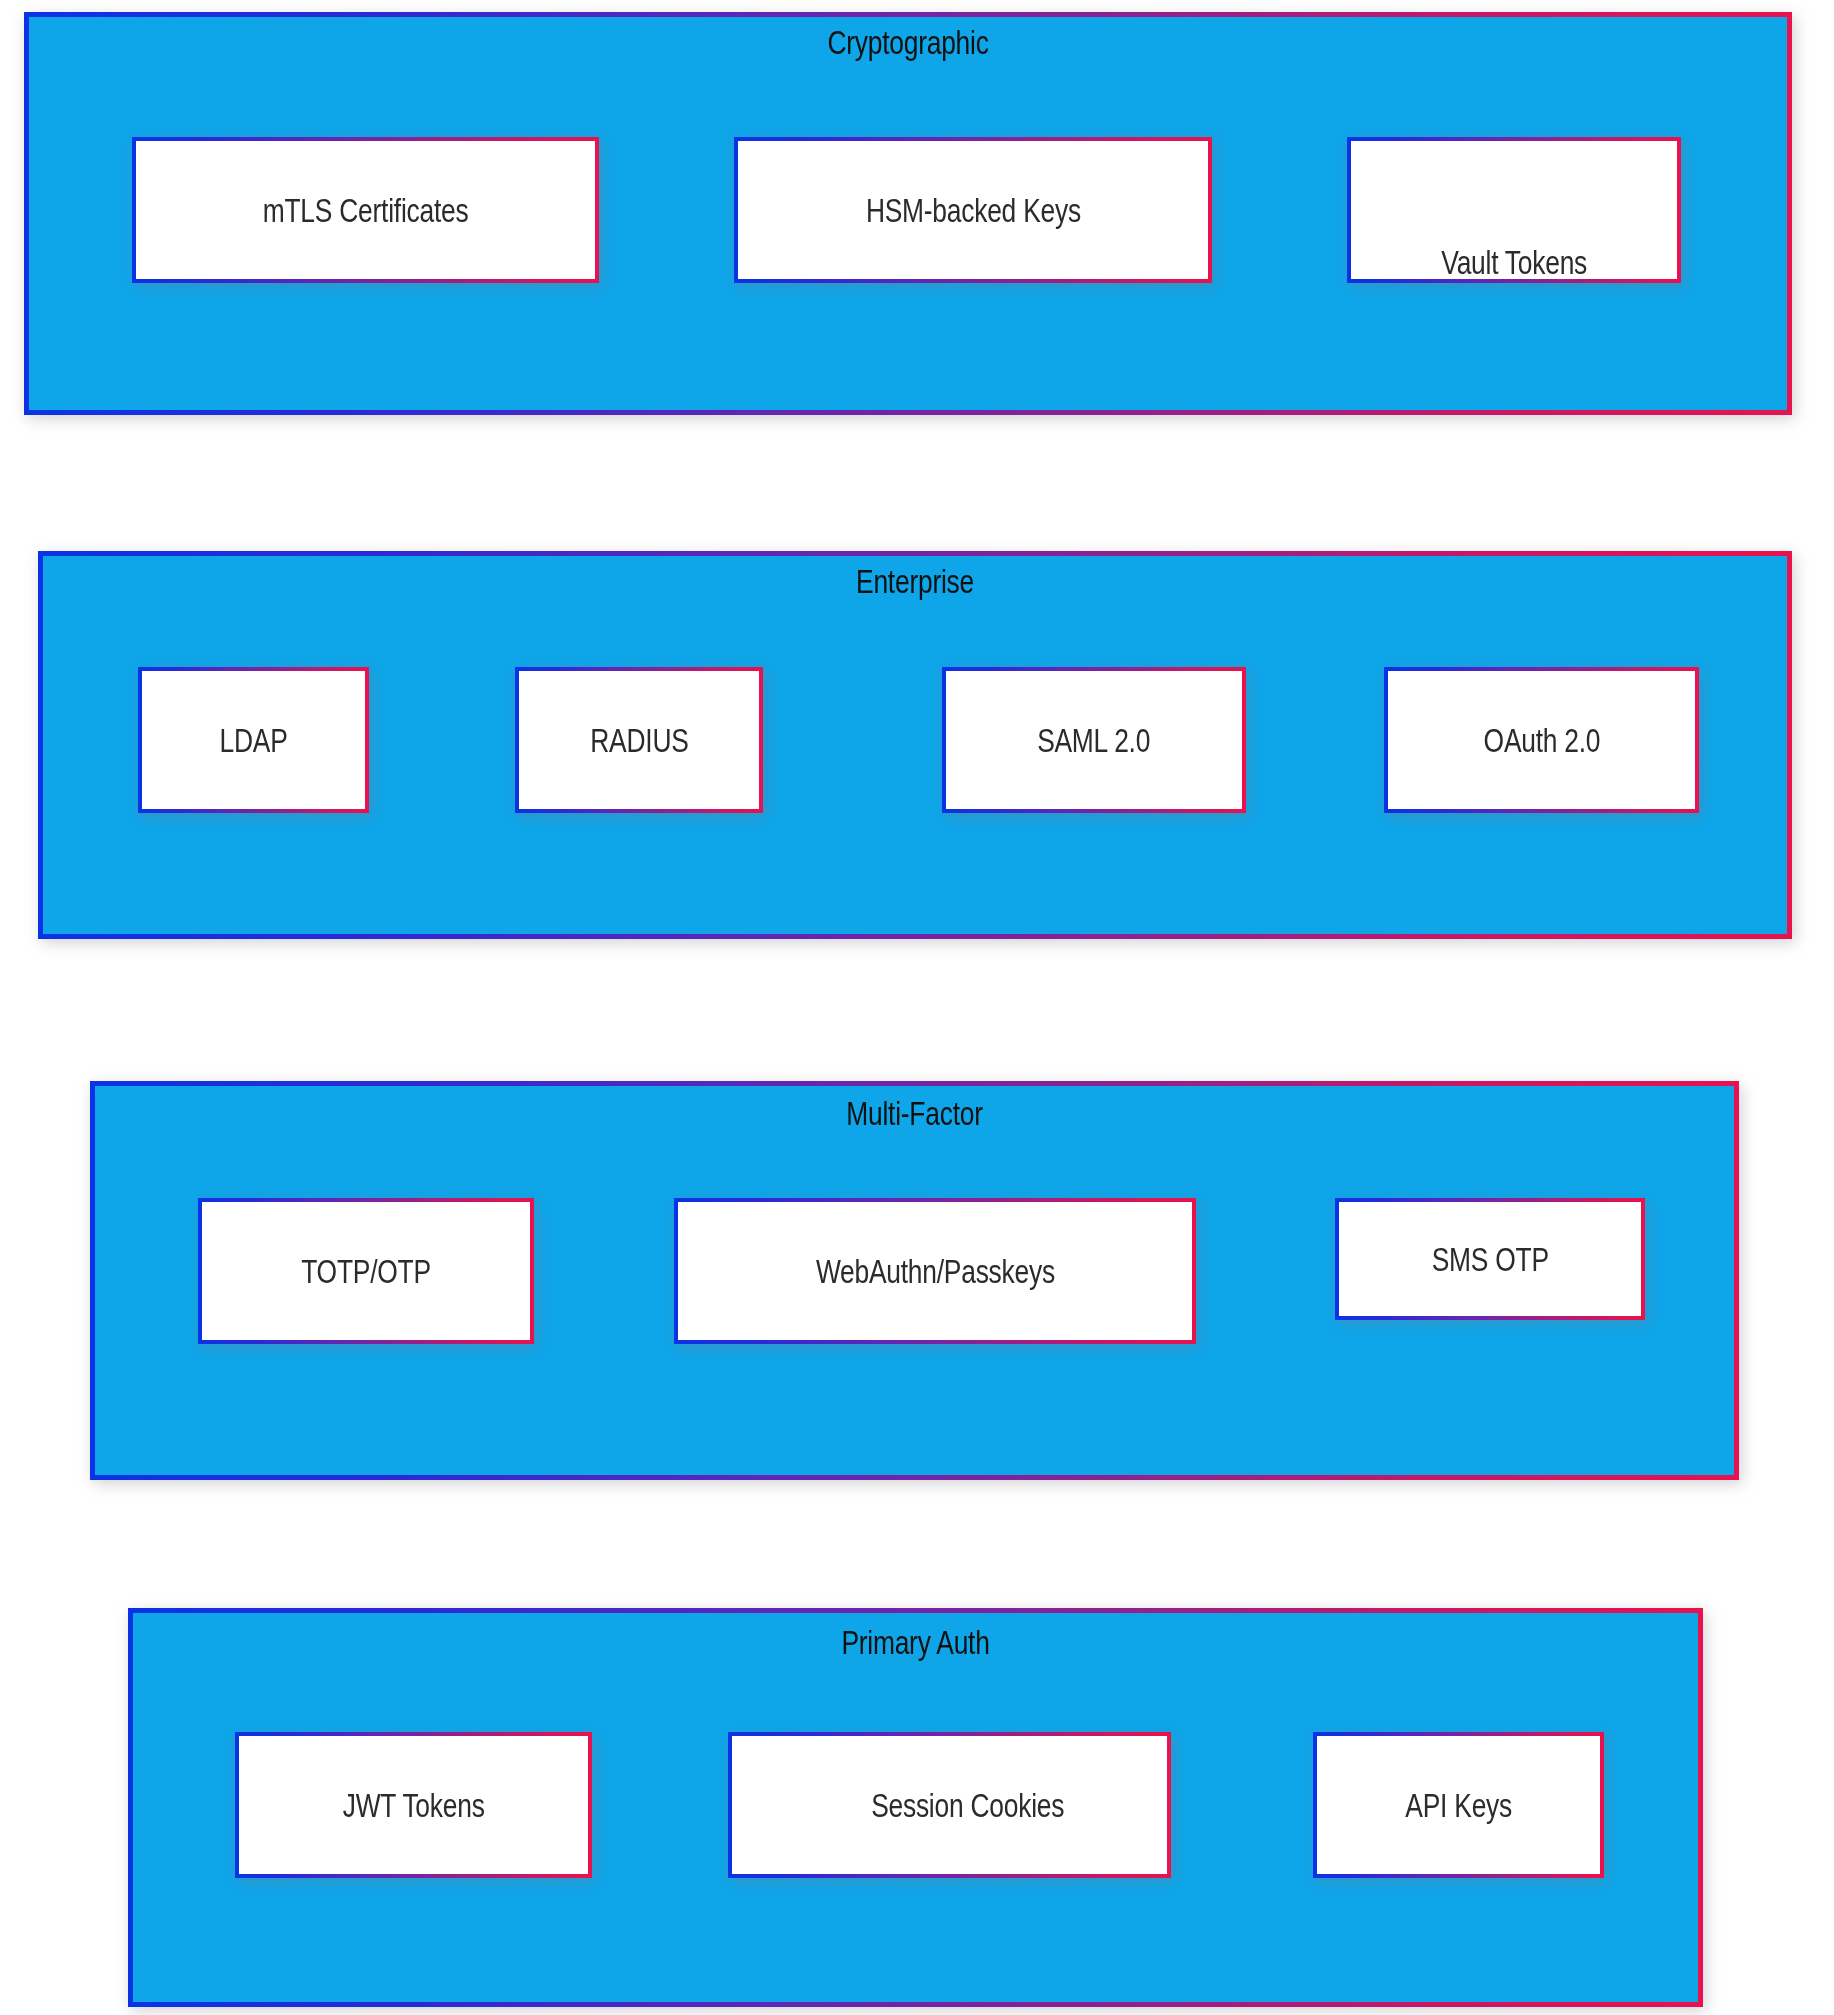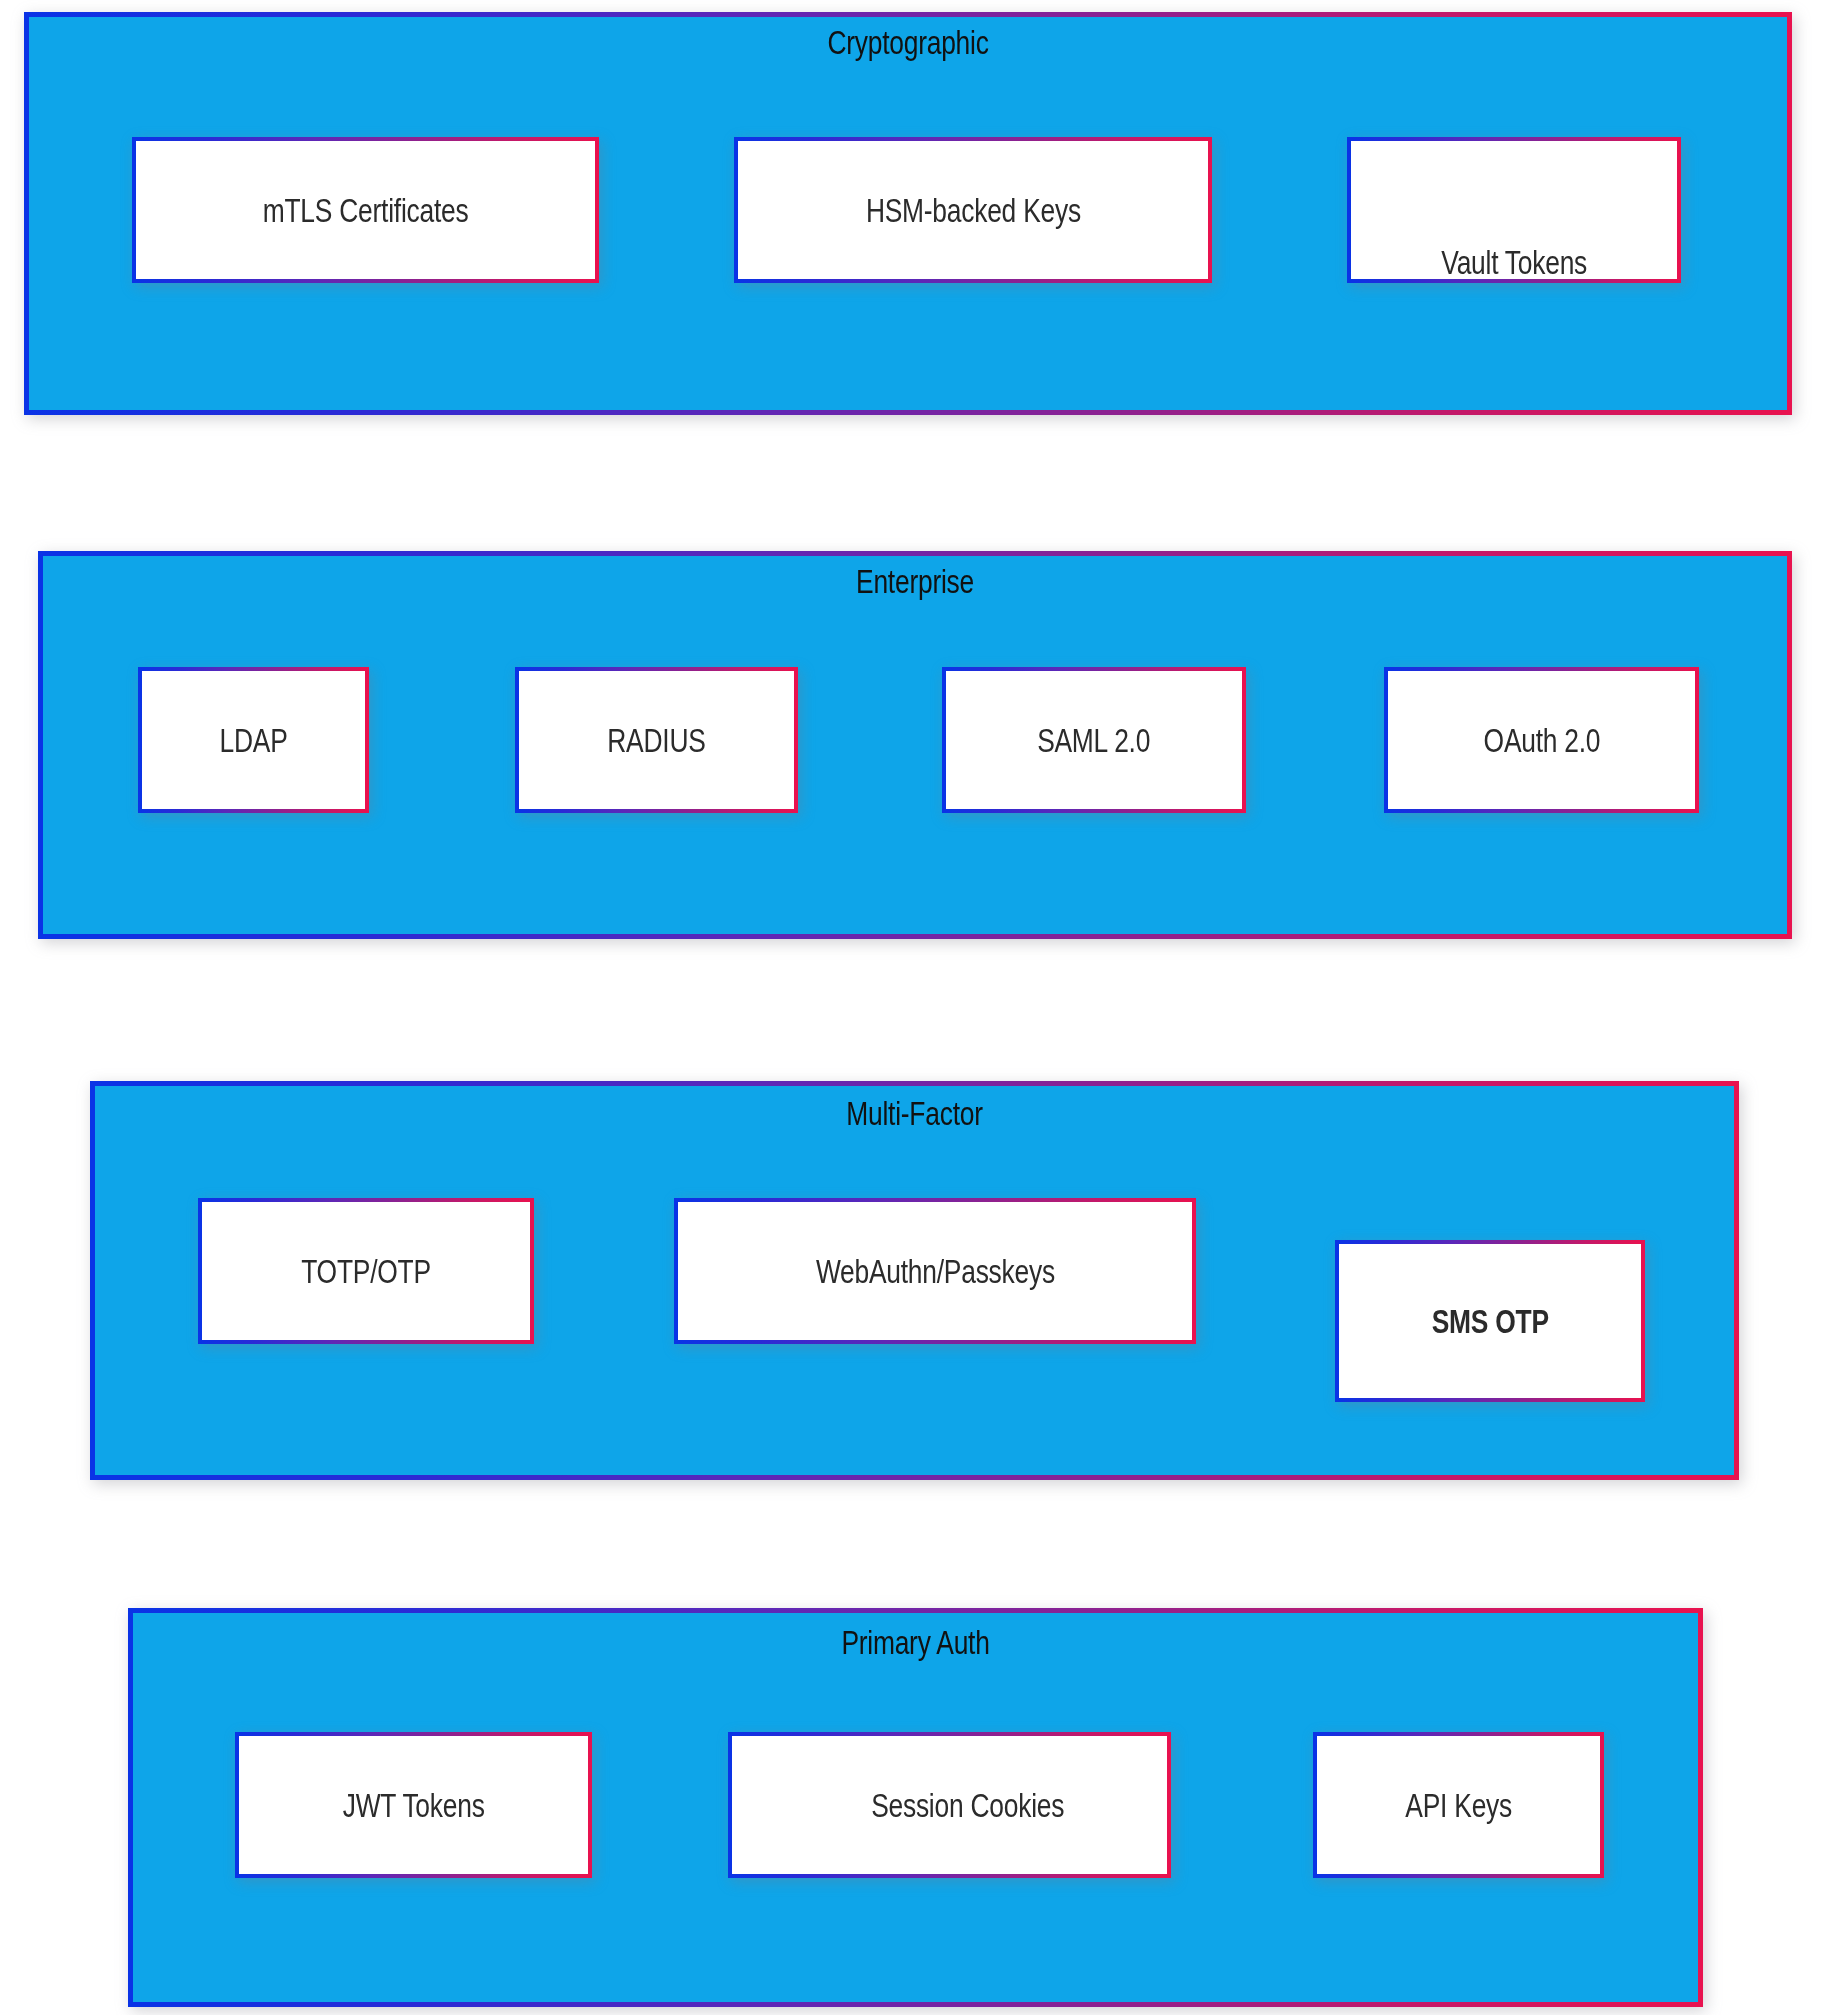--- a/index.html
+++ b/index.html
@@ -73,39 +73,39 @@
     </div>
     <div class="node" style="left: 1347px; top: 137px; width: 334px; height: 146px; align-items: flex-end;">
       <span class="node-label">Vault Tokens</span>
     </div>
     <div class="group" style="left: 38px; top: 551px; width: 1754px; height: 388px;">
       <div class="group-title" style="top: 9.4px;">Enterprise</div>
     </div>
     <div class="node" style="left: 138px; top: 667px; width: 231px; height: 146px;">
       <span class="node-label">LDAP</span>
     </div>
-    <div class="node" style="left: 515px; top: 667px; width: 283px; height: 146px;">
+    <div class="node" style="left: 515px; top: 667px; width: 248px; height: 146px;">
       <span class="node-label">RADIUS</span>
     </div>
     <div class="node" style="left: 942px; top: 667px; width: 304px; height: 146px;">
       <span class="node-label">SAML 2.0</span>
     </div>
     <div class="node" style="left: 1384px; top: 667px; width: 315px; height: 146px;">
       <span class="node-label">OAuth 2.0</span>
     </div>
     <div class="group" style="left: 90px; top: 1081px; width: 1649px; height: 399px;">
       <div class="group-title" style="top: 10.5px;">Multi-Factor</div>
     </div>
     <div class="node" style="left: 198px; top: 1198px; width: 336px; height: 146px;">
       <span class="node-label">TOTP/OTP</span>
     </div>
     <div class="node" style="left: 674px; top: 1198px; width: 522px; height: 146px;">
       <span class="node-label">WebAuthn/Passkeys</span>
     </div>
-    <div class="node" style="left: 1335px; top: 1240px; width: 310px; height: 162px; font-weight: bold;">
+    <div class="node" style="left: 1335px; top: 1198px; width: 310px; height: 122px;">
       <span class="node-label">SMS OTP</span>
     </div>
     <div class="group" style="left: 128px; top: 1608px; width: 1575px; height: 399px;">
       <div class="group-title" style="top: 13px;">Primary Auth</div>
     </div>
     <div class="node" style="left: 235px; top: 1732px; width: 357px; height: 146px;">
       <span class="node-label">JWT Tokens</span>
     </div>
     <div class="node" style="left: 728px; top: 1732px; width: 443px; height: 146px; padding-left: 36px;">
       <span class="node-label">Session Cookies</span>

